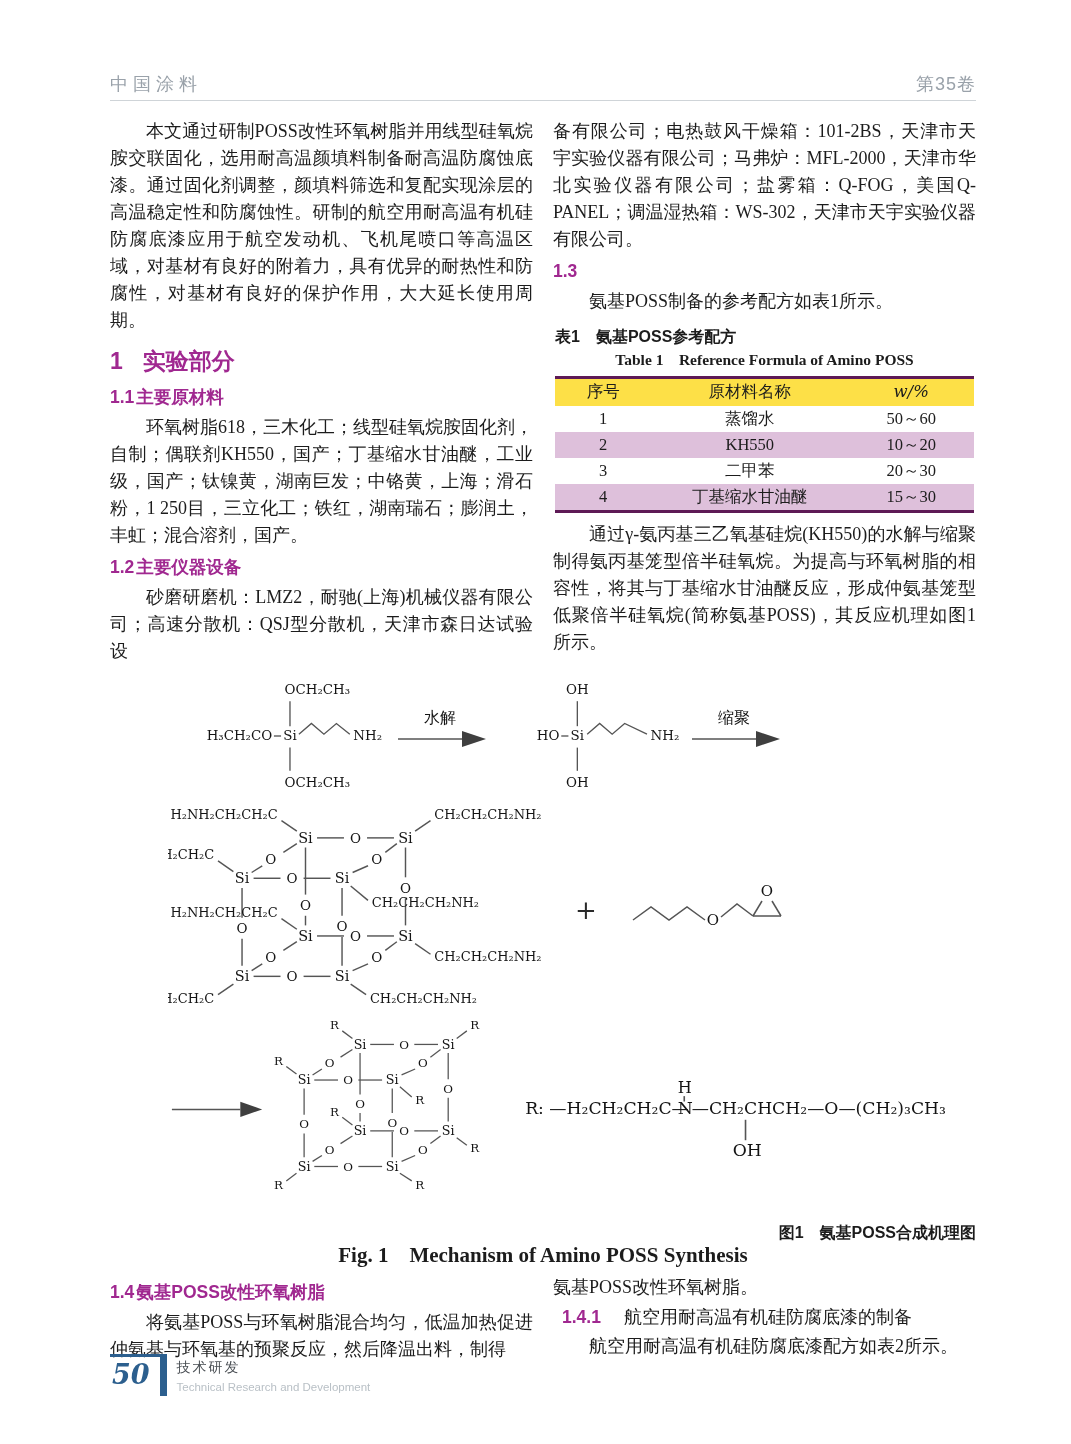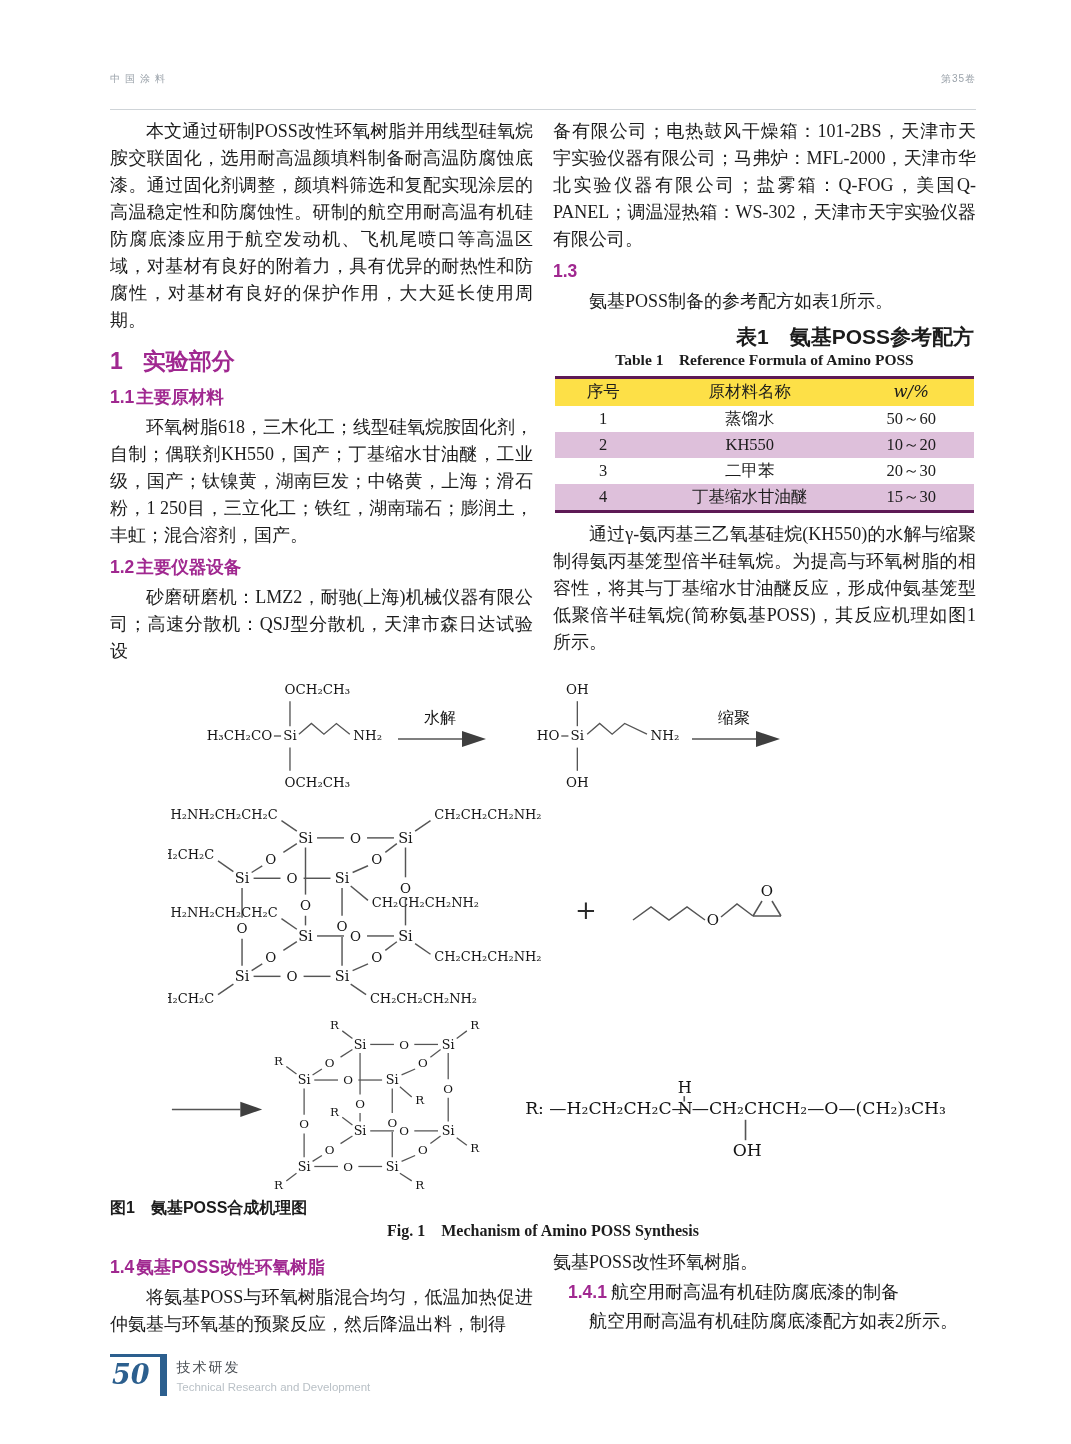--- a/index.html
+++ b/index.html
@@ -4,64 +4,64 @@
 <style>
   html,body{margin:0;padding:0;}
   body{
     width:1071px;height:1444px;position:relative;overflow:hidden;
     background:#ffffff;color:#1c1c1c;
     font-family:"Liberation Serif","DejaVu Serif",serif;
   }
   .header{
     position:absolute;left:110px;top:72px;width:866px;
     display:flex;justify-content:space-between;align-items:flex-end;
-    color:#9aa2aa;font-size:10px;font-family:"Liberation Sans",sans-serif;
-    letter-spacing:5px;padding-bottom:23px;border-bottom:1px solid #cfd4d8;
+    color:#9aa2aa;font-size:18px;font-family:"Liberation Sans",sans-serif;
+    letter-spacing:5px;padding-bottom:4px;border-bottom:1px solid #cfd4d8;
   }
   .header .vol{letter-spacing:1px;}
   .content{position:absolute;left:110px;top:118px;width:866px;}
   .cols{display:flex;gap:20px;}
   .col{width:423px;font-size:18px;line-height:27px;text-align:justify;}
   p{margin:0;}
   .indent{text-indent:2em;}
   .h1{
     color:#a02890;font-family:"Liberation Sans",sans-serif;font-weight:bold;
     font-size:23px;line-height:30px;margin:12px 0 8px;display:flex;gap:20px;
   }
   .h2{
     color:#a02890;font-family:"Liberation Sans",sans-serif;font-weight:bold;
     font-size:17.5px;line-height:26px;margin:5px 0 4px;display:flex;gap:2px;
   }
   .h2in{
     font-family:"Liberation Sans",sans-serif;font-weight:bold;color:#a02890;
-    font-size:17.5px;line-height:27px;display:flex;gap:4px;margin:3px 15px 2px;
+    font-size:17.5px;line-height:27px;display:flex;gap:23px;margin:3px 9px 2px;
   }
   .h2in .t{color:#1c1c1c;font-family:"Liberation Serif",serif;font-weight:normal;font-size:18px;}
   .tablewrap{margin:10px 2px 8px 2px;}
-  .tcap-cn{text-align:right;font-weight:bold;font-size:21px;line-height:23px;font-family:"Liberation Sans",sans-serif;}
+  .tcap-cn{text-align:left;font-weight:bold;font-size:16px;line-height:23px;font-family:"Liberation Sans",sans-serif;}
   .tcap-en{text-align:center;font-weight:bold;font-size:15.5px;line-height:23px;font-family:"Liberation Serif",serif;}
   table{width:100%;border-collapse:collapse;margin-top:5px;font-size:16.5px;
     border-top:3px solid #5e1a56;border-bottom:3px solid #5e1a56;}
   th,td{text-align:center;padding:0;height:26px;font-weight:normal;line-height:26px;}
   thead tr{background:#fde047;height:28px;}
   tbody tr:nth-child(even){background:#dec0db;}
   th.w{font-style:italic;font-family:"DejaVu Serif",serif;}
   col.c1{width:23%;} col.c2{width:47%;} col.c3{width:30%;}
   .fig{margin-top:4px;}
   .figrow{display:flex;align-items:center;}
   .row1{margin-left:88px;}
   .row2{margin-left:58px;margin-top:4px;}
   .row3{margin-left:60px;margin-top:6px;}
   .plus{font-size:26px;color:#2a2a2a;margin:0 28px 0 32px;font-family:"DejaVu Serif",serif;}
   svg line,svg polyline{stroke:#555555;stroke-width:1.5;fill:none;}
   svg .head{fill:#3f3f3f;stroke:none;}
   svg text{fill:#141414;font-family:"DejaVu Serif",serif;}
-  .figcap-cn{text-align:left;font-weight:bold;font-size:16px;line-height:21px;
-    font-family:"Liberation Sans",sans-serif;margin-top:0;}
-  .figcap-en{text-align:center;font-weight:bold;font-size:16px;line-height:21px;margin-top:2px;}
+  .figcap-cn{text-align:right;font-weight:bold;font-size:16px;line-height:21px;
+    font-family:"Liberation Sans",sans-serif;margin-top:25px;}
+  .figcap-en{text-align:center;font-weight:bold;font-size:21px;line-height:21px;margin-top:2px;}
   .bottomcols{margin-top:8px;}
   .footer{position:absolute;left:110px;top:1354px;display:flex;align-items:flex-start;}
   .pnum{border-top:3px solid #2c5f8e;color:#2c5f8e;font-style:italic;font-weight:bold;
     font-size:27px;line-height:34px;padding:1px 10px 0 2px;font-family:"DejaVu Serif",serif;}
   .vbar{width:7px;height:42px;background:#2c5f8e;margin-right:10px;}
   .sect-cn{font-family:"Liberation Sans",sans-serif;font-size:14px;color:#4a4f54;letter-spacing:2px;line-height:22px;margin-top:2px;}
   .sect-en{font-family:"Liberation Sans",sans-serif;font-size:11.5px;color:#b9c0c6;margin-top:3px;}
 </style>
 </head>
 <body>

